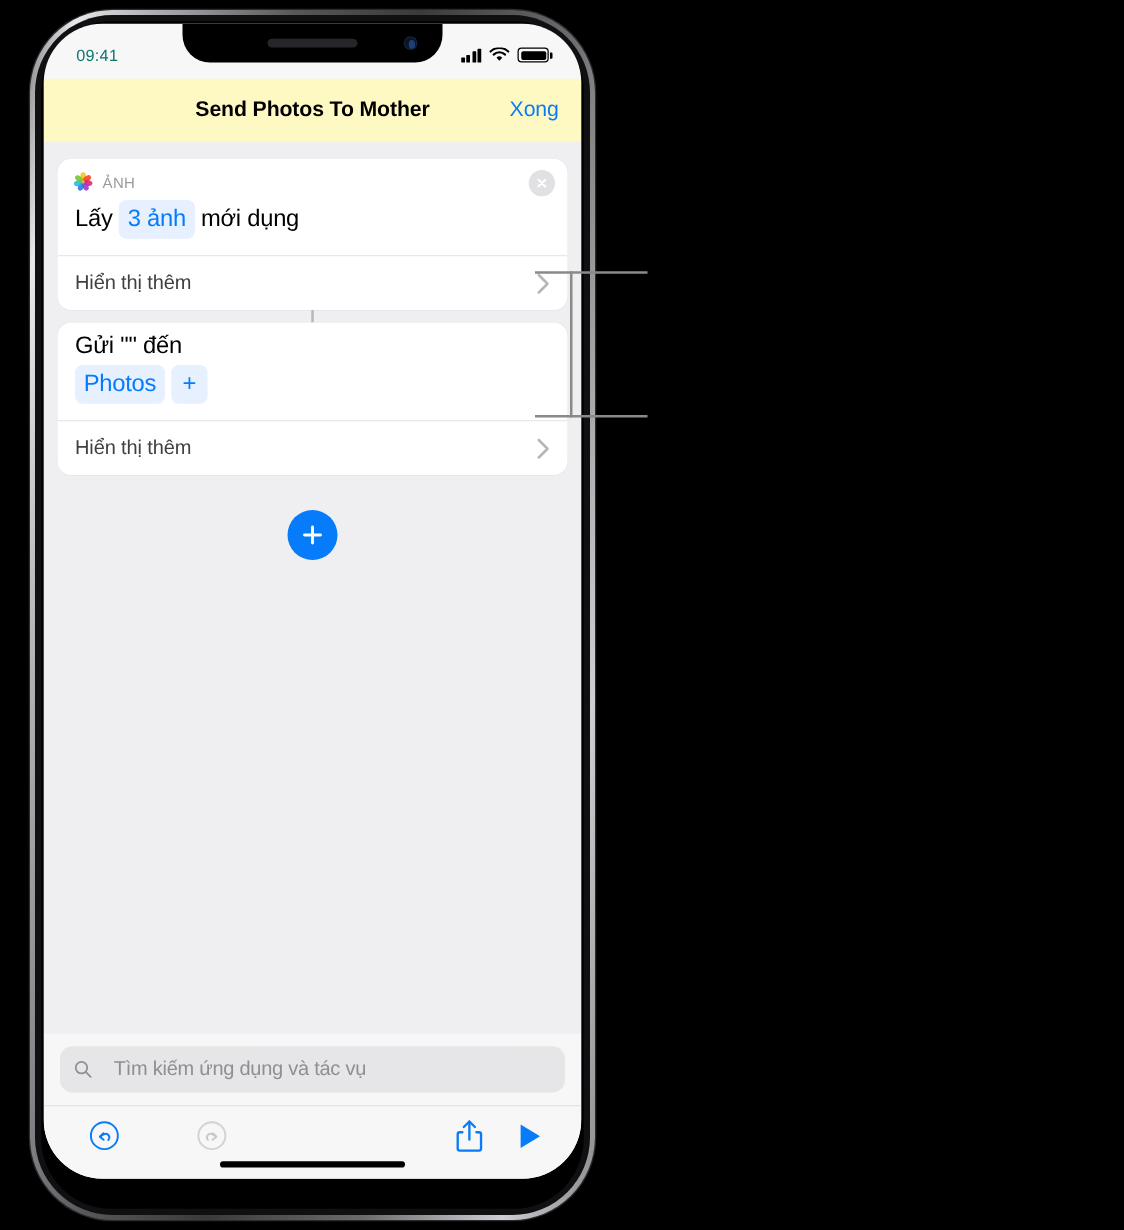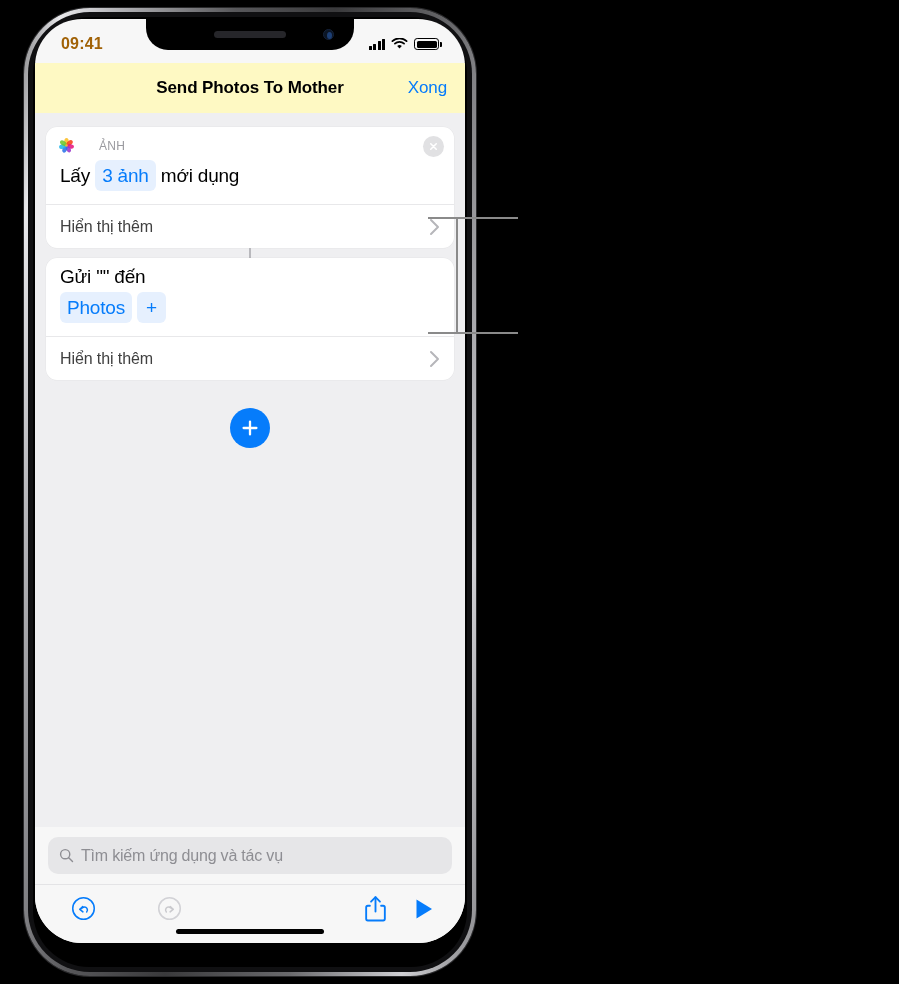--- a/index.html
+++ b/index.html
@@ -63,21 +63,21 @@
     background: #0b1524; border: 1px solid #16233a;
   }
   .camera::after { content:""; position:absolute; left:3px; top:2px; width:5px; height:7px; border-radius:50%; background:#1d3f74; }
 
   
   .statusbar {
     position: absolute; top: 0; left: 0; right: 0; height: 44px;
     display: flex; align-items: center; justify-content: space-between;
     padding: 0 26px; z-index: 15;
   }
-  .status-time { font-size: 16px; font-weight: 700; color: #a16207; letter-spacing: .2px; padding-top: 6px; }
+  .status-time { font-size: 13px; font-weight: 400; color: #0f766e; letter-spacing: .2px; padding-top: 6px; }
   .status-right { display: flex; align-items: center; gap: 6px; padding-top: 6px; }
   .bars { display: flex; align-items: flex-end; gap: 1.5px; height: 11px; }
   .bars i { display:block; width: 3px; background:#000; border-radius: .5px; }
   .bars i:nth-child(1){height:4px}.bars i:nth-child(2){height:6px}
   .bars i:nth-child(3){height:8.5px}.bars i:nth-child(4){height:11px}
   .battery { width: 25px; height: 12px; border: 1.4px solid #000; border-radius: 3.2px; position: relative; }
   .battery::after { content:""; position:absolute; right:-3.6px; top:3.4px; width:2px; height:4.4px; background:#000; border-radius:0 1px 1px 0; }
   .battery i { position:absolute; left:1.5px; top:1.5px; bottom:1.5px; right:1.5px; background:#000; border-radius:1.6px; }
 
   
@@ -100,21 +100,21 @@
     padding: 14px 11px 0 11px;
   }
   .card {
     background: #fff; border-radius: 11px; overflow: hidden;
     box-shadow: 0 0 0 .5px rgba(0,0,0,.04);
   }
   .card-head {
     display: flex; align-items: center; gap: 7px;
     padding: 10px 12px 2px 12px; position: relative;
   }
-  .app-label { font-size: 12px; color: #9a9a9f; letter-spacing: .3px; margin-left: 17px; }
+  .app-label { font-size: 12px; color: #9a9a9f; letter-spacing: .3px; }
   .close-btn {
     position: absolute; right: 10px; top: 9px;
     width: 21px; height: 21px; border-radius: 50%;
     background: #e1e1e3;
     display: flex; align-items: center; justify-content: center;
   }
   .close-btn svg { display:block; }
   .card-body { padding: 4px 14px 13px 14px; }
   .phrase { font-size: 19px; line-height: 1.55; color: #000; letter-spacing: -.2px; }
   .phrase .w { white-space: nowrap; }
@@ -145,21 +145,21 @@
   }
 
   
   .bottom {
     position: absolute; left: 0; right: 0; bottom: 0; height: 116px;
     background: #f7f7f7;
   }
   .searchwrap { padding: 10px 13px 10px 13px; }
   .searchbar {
     height: 37px; border-radius: 10px; background: #e6e6e8;
-    display: flex; align-items: center; gap: 7px; padding: 0 11px;
+    display: flex; align-items: center; gap: 17px; padding: 0 11px;
   }
   .searchbar span { font-size: 16px; color: #8e8e93; letter-spacing: -.2px; }
   .toolbar {
     border-top: .7px solid #e4e4e6;
     height: 48px; display: flex; align-items: center;
     padding: 0 20px;
   }
   .tb { display: flex; align-items: center; justify-content: center; }
   .tb-undo { width: 56px; }
   .tb-redo { width: 56px; margin-left: 30px; }

